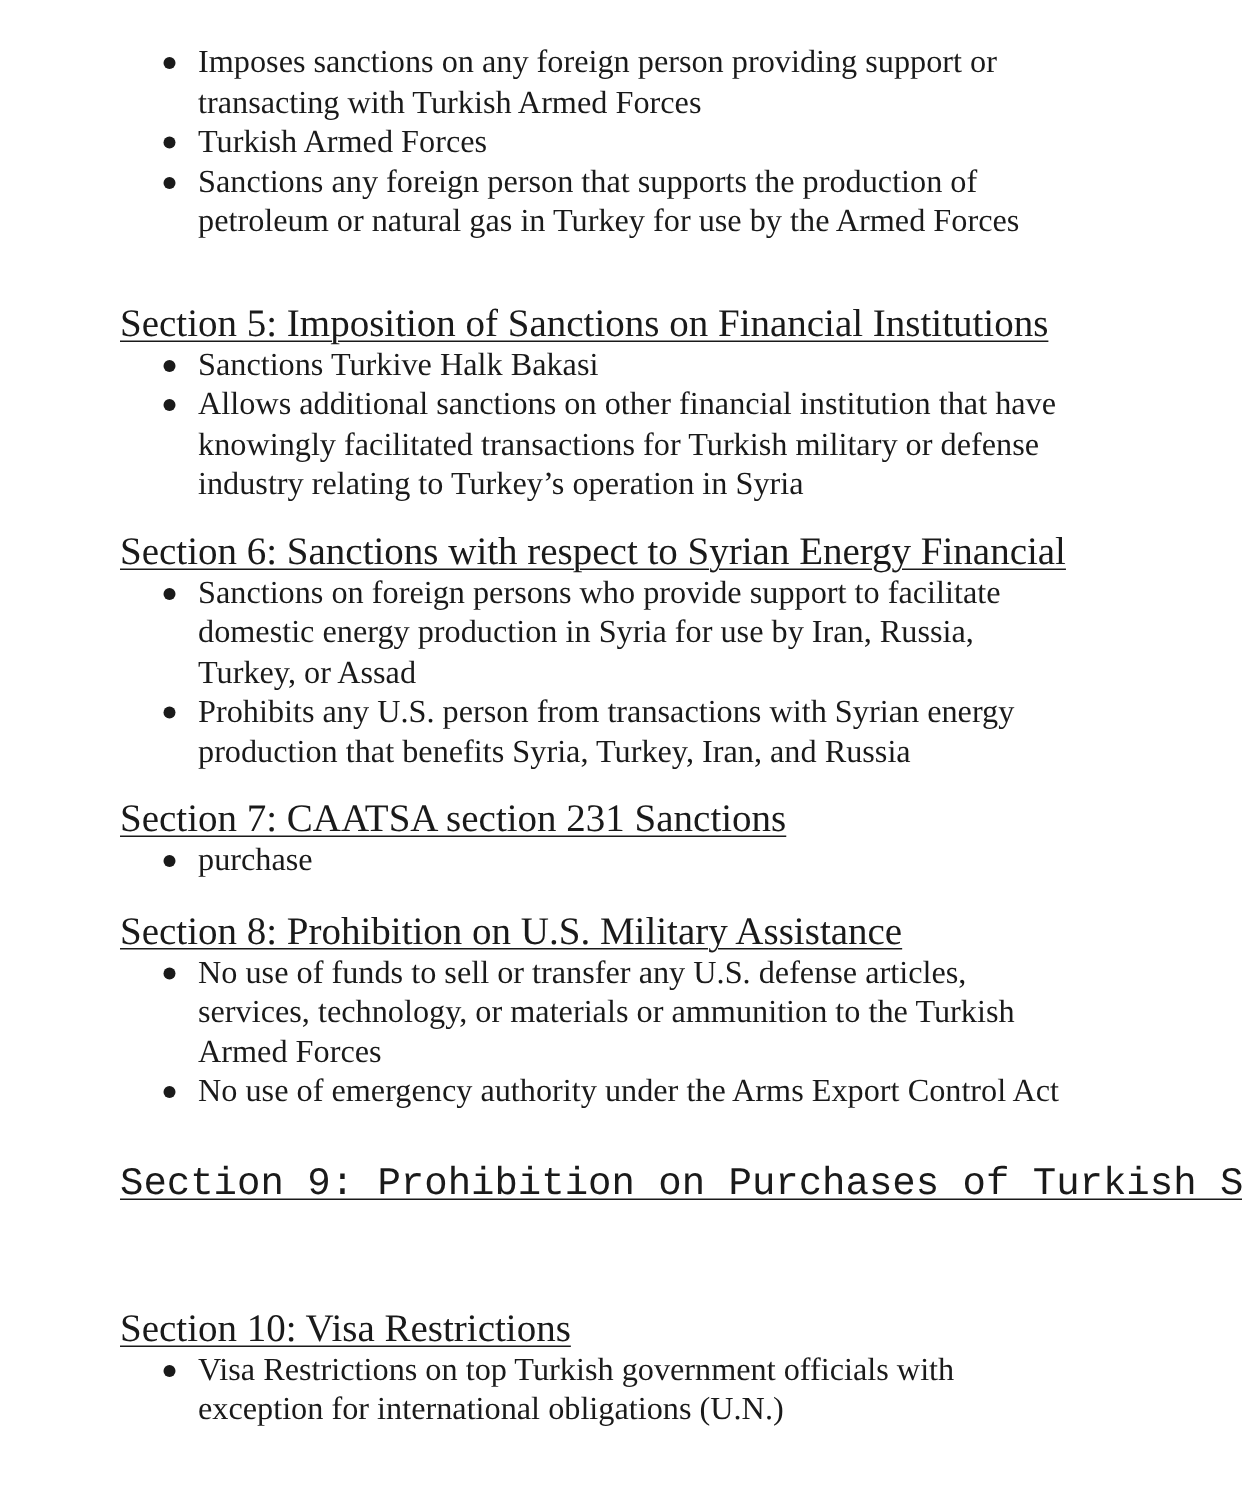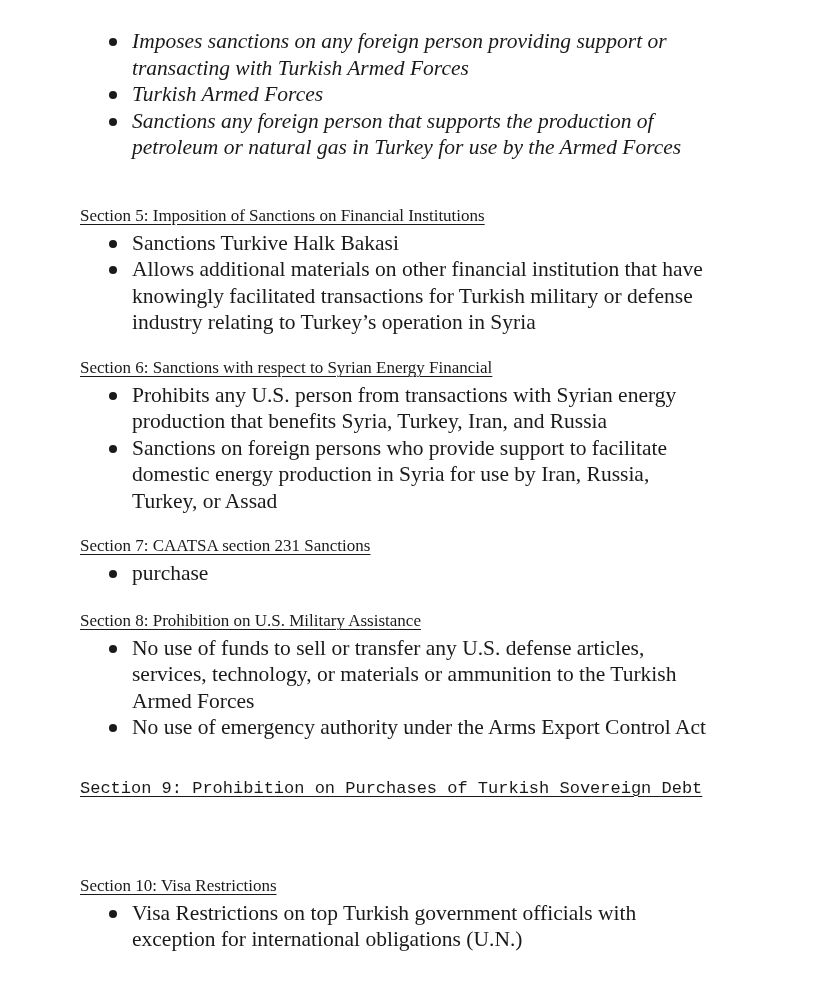--- a/index.html
+++ b/index.html
@@ -6,42 +6,42 @@
   body {
     width: 828px; height: 991px; overflow: hidden; position: relative;
     font-family: "Liberation Serif", serif;
     color: #1a1a1a;
     font-size: 21.5px;
     line-height: 26.6px;
   }
   .page { position: absolute; left: 0; top: 0; width: 828px; }
   .block { position: absolute; left: 80px; width: 700px; }
   .heading {
-    margin: 0; font-weight: normal; font-size: 17px;
+    margin: 0; font-weight: normal; font-size: 26px;
     text-decoration: underline; text-underline-offset: 3px; text-decoration-thickness: 1px;
     white-space: nowrap;
   }
   ul { list-style: none; margin: 0; padding: 0; }
   li { position: relative; padding-left: 52px; }
   li .bullet {
     position: absolute; left: 27px; top: 0; width: 20px;
     font-size: 18px;
   }
   li .bullet::before {
     content: ""; position: absolute; left: 2px; top: 10px;
     width: 8px; height: 8px; border-radius: 50%; background: #1a1a1a;
   }
   .t { display: block; }
 </style>
 </head>
 <body>
 
 <div class="page">
 
-  <div class="block" style="top:28px;font-style:italic;">
+  <div class="block" style="top:28px;">
     <ul>
       <li>
         <span class="bullet"></span>
         <span class="t">Imposes sanctions on any foreign person providing support or</span>
         <span class="t">transacting with Turkish Armed Forces</span>
       </li>
       <li>
         <span class="bullet"></span>
         <span class="t">Turkish Armed Forces</span>
       </li>
@@ -55,40 +55,40 @@
 
   <div class="block" style="top:203px;">
     <h2 class="heading">Section 5:  Imposition of Sanctions on Financial Institutions</h2>
     <ul>
       <li>
         <span class="bullet"></span>
         <span class="t">Sanctions Turkive Halk Bakasi</span>
       </li>
       <li>
         <span class="bullet"></span>
-        <span class="t">Allows additional materials on other financial institution that have</span>
+        <span class="t">Allows additional sanctions on other financial institution that have</span>
         <span class="t">knowingly facilitated transactions for Turkish military or defense</span>
         <span class="t">industry relating to Turkey’s operation in Syria</span>
       </li>
     </ul>
   </div>
 
   <div class="block" style="top:355px;">
     <h2 class="heading">Section 6:  Sanctions with respect to Syrian Energy Financial</h2>
     <ul>
       <li>
         <span class="bullet"></span>
-        <span class="t">Prohibits any U.S. person from transactions with Syrian energy</span>
-        <span class="t">production that benefits Syria, Turkey, Iran, and Russia</span>
+        <span class="t">Sanctions on foreign persons who provide support to facilitate</span>
+        <span class="t">domestic energy production in Syria for use by Iran, Russia,</span>
+        <span class="t">Turkey, or Assad</span>
       </li>
       <li>
         <span class="bullet"></span>
-        <span class="t">Sanctions on foreign persons who provide support to facilitate</span>
-        <span class="t">domestic energy production in Syria for use by Iran, Russia,</span>
-        <span class="t">Turkey, or Assad</span>
+        <span class="t">Prohibits any U.S. person from transactions with Syrian energy</span>
+        <span class="t">production that benefits Syria, Turkey, Iran, and Russia</span>
       </li>
     </ul>
   </div>
 
   <div class="block" style="top:533px;">
     <h2 class="heading">Section 7:  CAATSA section 231 Sanctions</h2>
     <ul>
       <li>
         <span class="bullet"></span>
         <span class="t">purchase</span>

